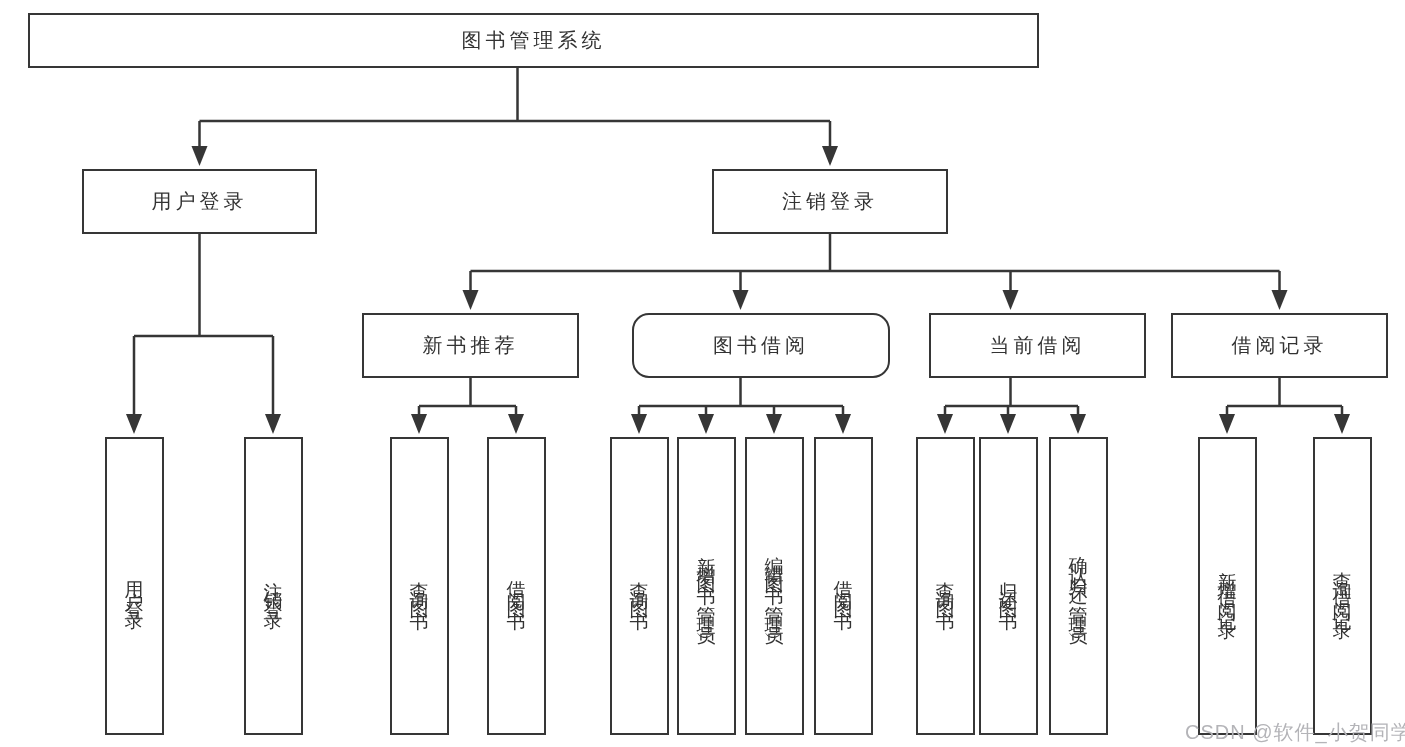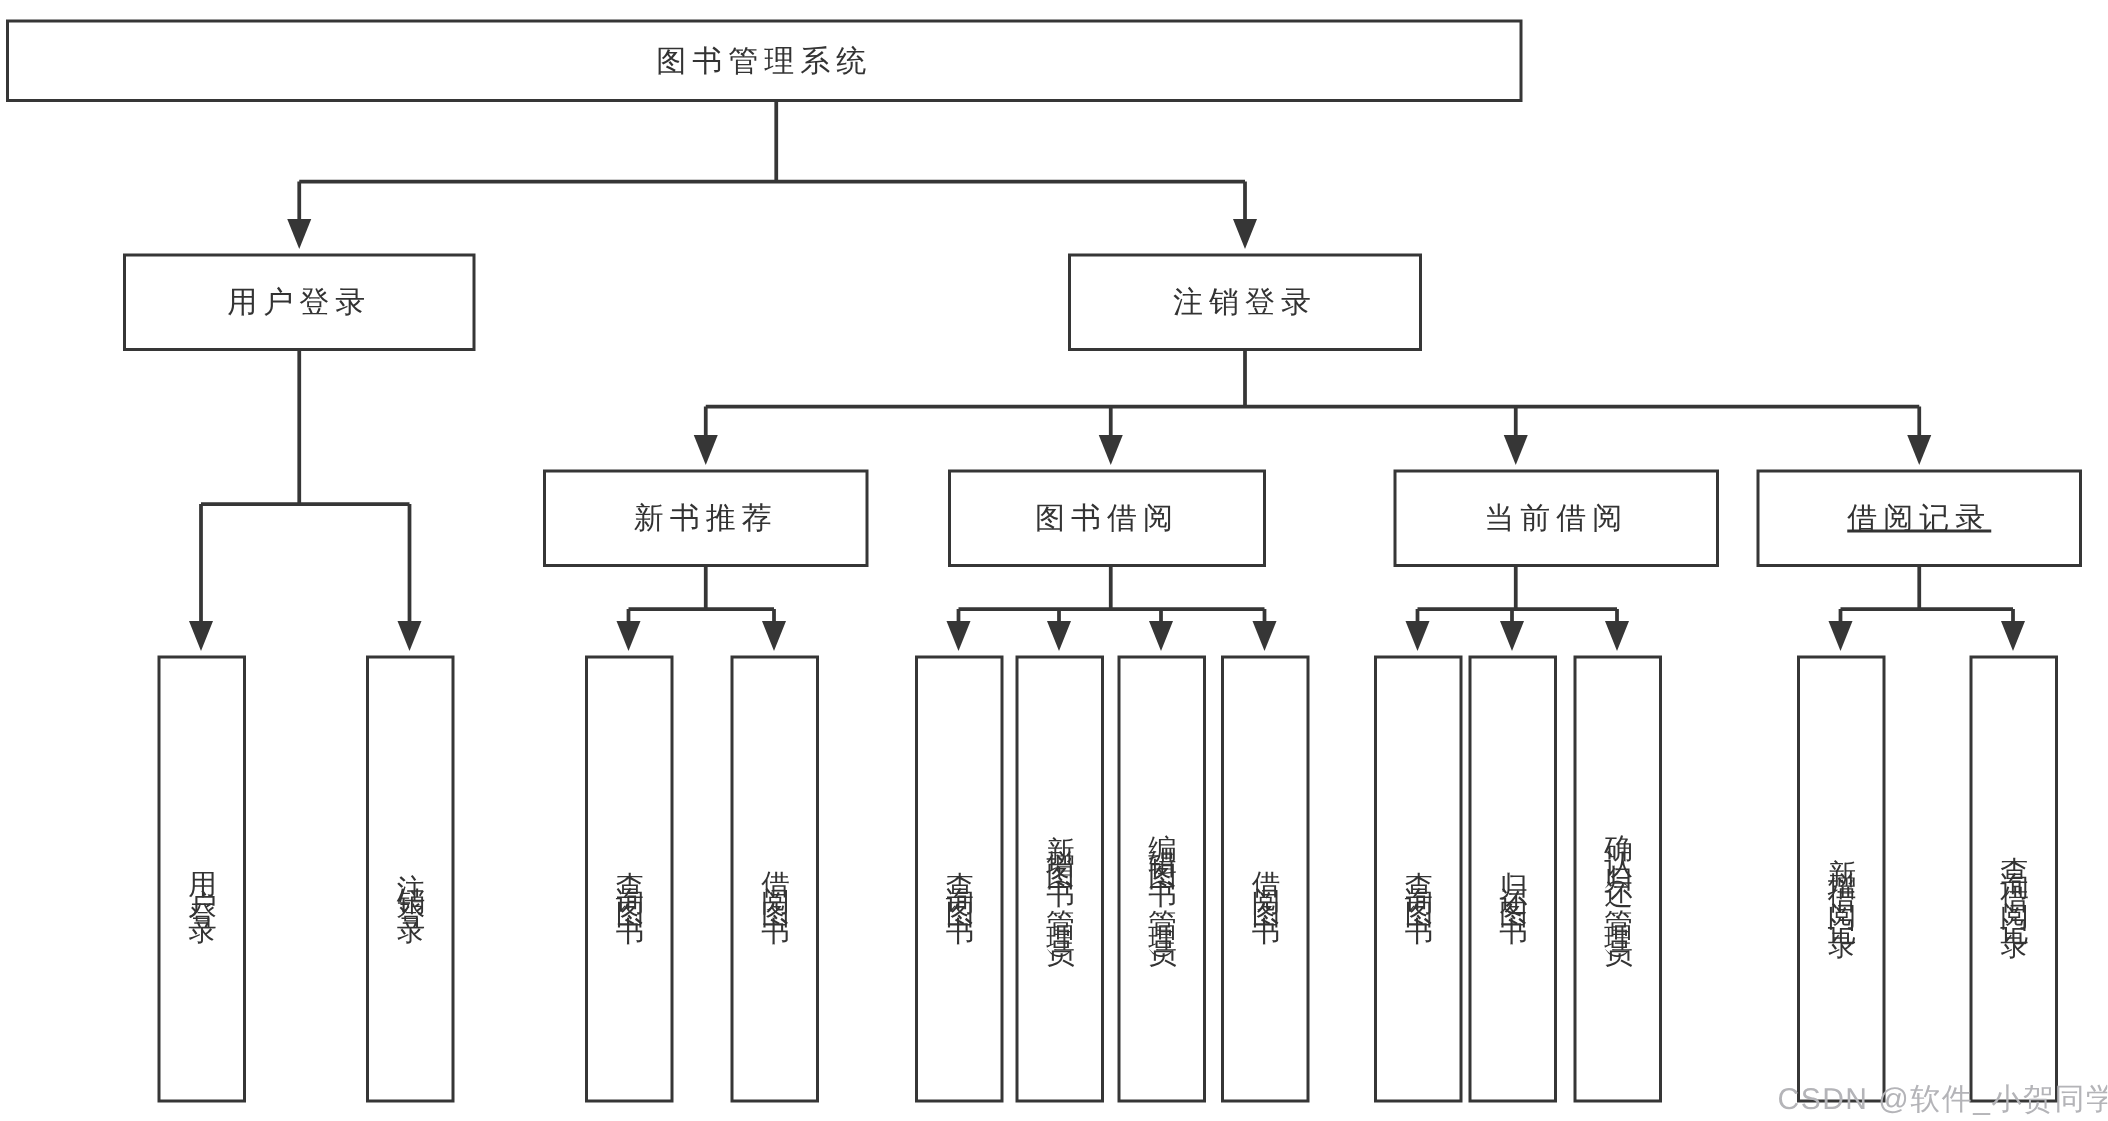--- a/index.html
+++ b/index.html
@@ -15,21 +15,21 @@
   .connectors{position:absolute; left:0; top:0; width:1405px; height:747px;}
   .ln{stroke:var(--line); stroke-width:2.5; fill:none;}
   .ah{fill:var(--line); stroke:none;}
   .box{
     position:absolute; box-sizing:border-box; background:#fff;
     border:2.5px solid var(--border); color:var(--text);
     display:flex; align-items:center; justify-content:center;
     text-align:center;
   }
   .h{font-size:20px; letter-spacing:4px; white-space:nowrap;}
-  .root{left:4px; top:13px; width:1011px; height:55px;}
+  .root{left:28px; top:13px; width:1011px; height:55px;}
   .lvl2{top:169px; height:65px;}
   .lvl3{top:313px; height:65px;}
   .leaf{
     top:437px; height:298px; width:59px;
     writing-mode:vertical-rl; text-orientation:mixed;
     font-size:19px; letter-spacing:10px; line-height:1;
   }
   .watermark{
     position:absolute; left:1185px; top:719px;
     font-size:20px; color:var(--watermark); letter-spacing:1px; white-space:nowrap;
@@ -75,23 +75,23 @@
     <path class="ah" d="M1219 414 L1235 414 L1227 434 Z"></path>
     <path class="ah" d="M1334 414 L1350 414 L1342 434 Z"></path>
   </svg>
 
   <div class="box h root">图书管理系统</div>
 
   <div class="box h lvl2" style="left:82px;width:235px;">用户登录</div>
   <div class="box h lvl2" style="left:712px;width:236px;">注销登录</div>
 
   <div class="box h lvl3" style="left:362px;width:217px;">新书推荐</div>
-  <div class="box h lvl3" style="left:632px;width:212px;">图书借阅</div>
+  <div class="box h lvl3" style="left:632px;width:258px;border-radius:17px;">图书借阅</div>
   <div class="box h lvl3" style="left:902px;width:217px;margin-left:27px;">当前借阅</div>
-  <div class="box h lvl3" style="left:1171px;width:217px;text-decoration:underline;">借阅记录</div>
+  <div class="box h lvl3" style="left:1171px;width:217px;">借阅记录</div>
 
   <div class="box leaf" style="left:105px;">用户登录</div>
   <div class="box leaf" style="left:244px;">注销登录</div>
 
   <div class="box leaf" style="left:390px;">查询图书</div>
   <div class="box leaf" style="left:487px;">借阅图书</div>
 
   <div class="box leaf" style="left:610px;">查询图书</div>
   <div class="box leaf" style="left:677px;">新增图书（管理员）</div>
   <div class="box leaf" style="left:745px;">编辑图书（管理员）</div>

